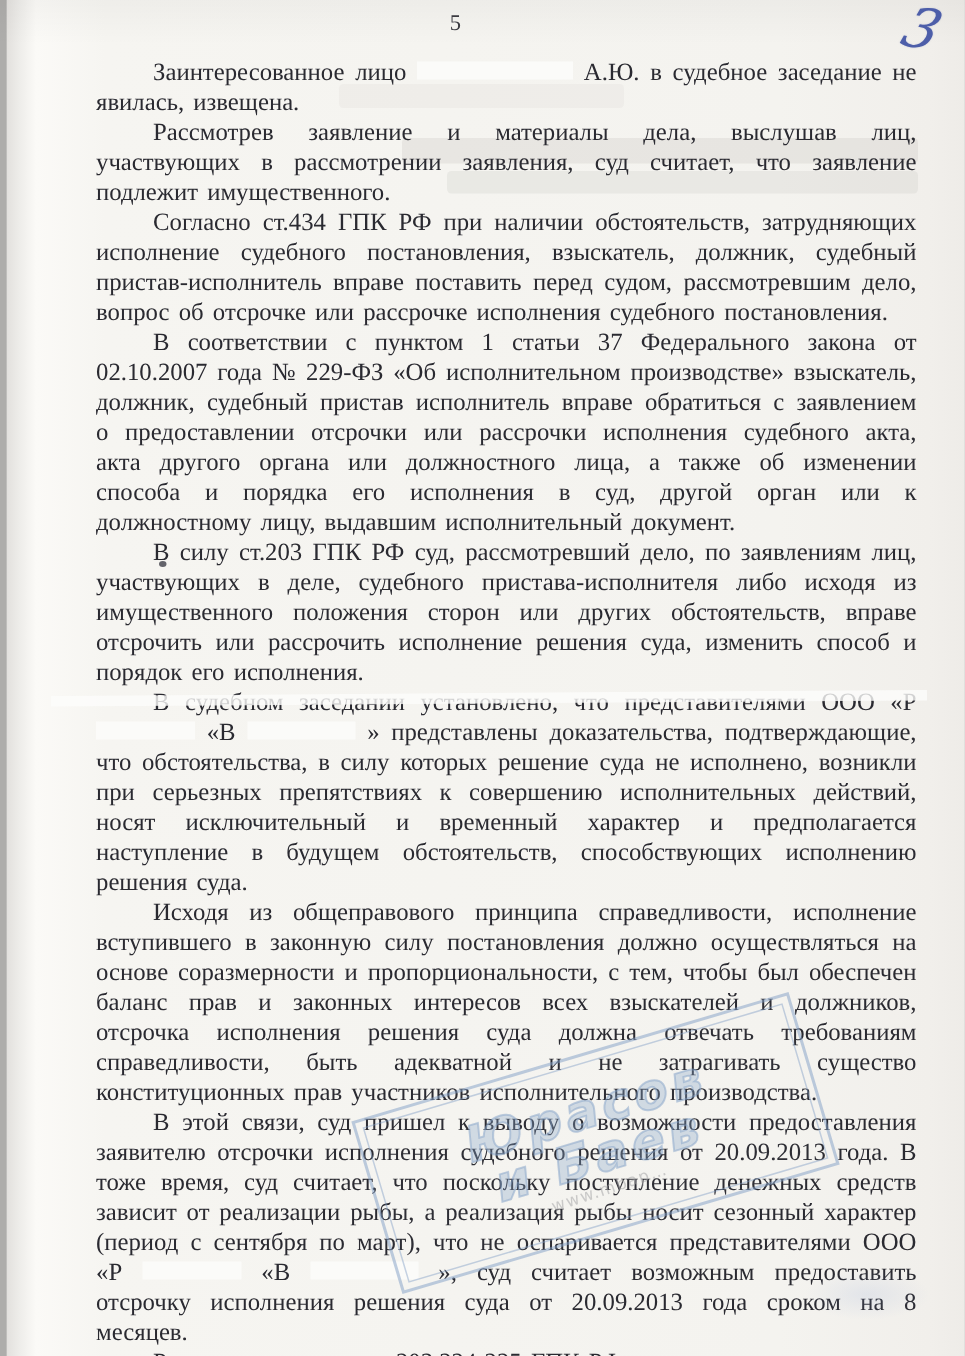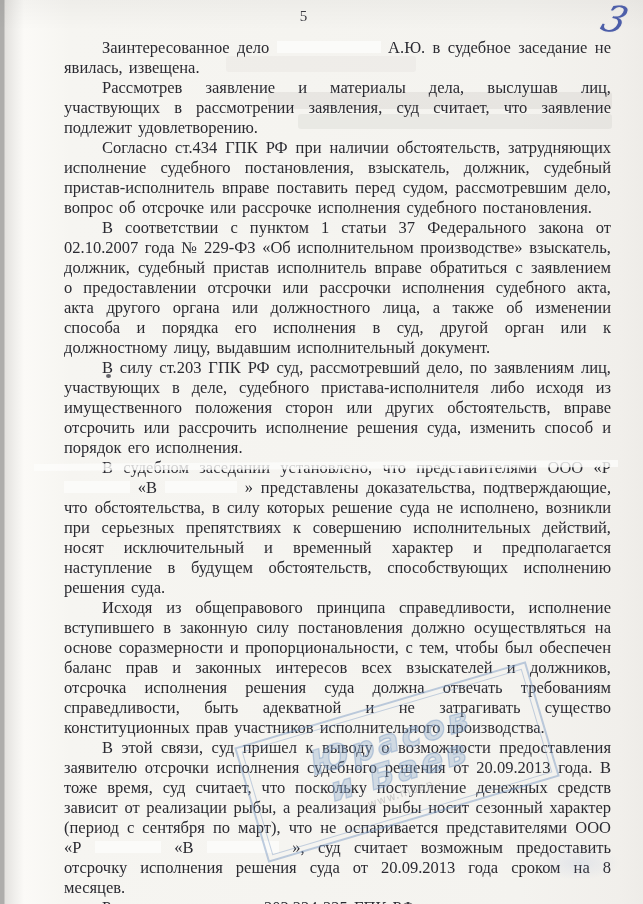--- a/index.html
+++ b/index.html
@@ -67,23 +67,23 @@
 
   <div class="page-num">5</div>
 
   <div class="hand-mark">3</div>
 
   <div class="artifact smudge3"></div>
   <div class="artifact smudge1"></div>
   <div class="artifact smudge2"></div>
 
   <div class="textblock">
-    <p><span>Заинтересованное дело</span> <span class="gap g-name"></span> <span>А.Ю. в судебное заседание не явилась, извещена.</span></p>
+    <p><span>Заинтересованное лицо</span> <span class="gap g-name"></span> <span>А.Ю. в судебное заседание не явилась, извещена.</span></p>
 
-    <p>Рассмотрев заявление и материалы дела, выслушав лиц, участвующих в рассмотрении заявления, суд считает, что заявление подлежит удовлетворению.</p>
+    <p>Рассмотрев заявление и материалы дела, выслушав лиц, участвующих в рассмотрении заявления, суд считает, что заявление подлежит имущественного.</p>
 
     <p>Согласно ст.434 ГПК РФ при наличии обстоятельств, затрудняющих исполнение судебного постановления, взыскатель, должник, судебный пристав-исполнитель вправе поставить перед судом, рассмотревшим дело, вопрос об отсрочке или рассрочке исполнения судебного постановления.</p>
 
     <p>В соответствии с пунктом 1 статьи 37 Федерального закона от 02.10.2007 года № 229-ФЗ «Об исполнительном производстве» взыскатель, должник, судебный пристав исполнитель вправе обратиться с заявлением о предоставлении отсрочки или рассрочки исполнения судебного акта, акта другого органа или должностного лица, а также об изменении способа и порядка его исполнения в суд, другой орган или к должностному лицу, выдавшим исполнительный документ.</p>
 
     <p>В силу ст.203 ГПК РФ суд, рассмотревший дело, по заявлениям лиц, участвующих в деле, судебного пристава-исполнителя либо исходя из имущественного положения сторон или других обстоятельств, вправе отсрочить или рассрочить исполнение решения суда, изменить способ и порядок его исполнения.</p>
 
     <p><span>В судебном заседании установлено, что представителями ООО «Р</span> <span class="gap g-r"></span> <span>«В</span> <span class="gap g-v"></span> <span>» представлены доказательства, подтверждающие, что обстоятельства, в силу которых решение суда не исполнено, возникли при серьезных препятствиях к совершению исполнительных действий, носят исключительный и временный характер и предполагается наступление в будущем обстоятельств, способствующих исполнению решения суда.</span></p>
 
     <p>Исходя из общеправового принципа справедливости, исполнение вступившего в законную силу постановления должно осуществляться на основе соразмерности и пропорциональности, с тем, чтобы был обеспечен баланс прав и законных интересов всех взыскателей и должников, отсрочка исполнения решения суда должна отвечать требованиям справедливости, быть адекватной и не затрагивать существо конституционных прав участников исполнительного производства.</p>

